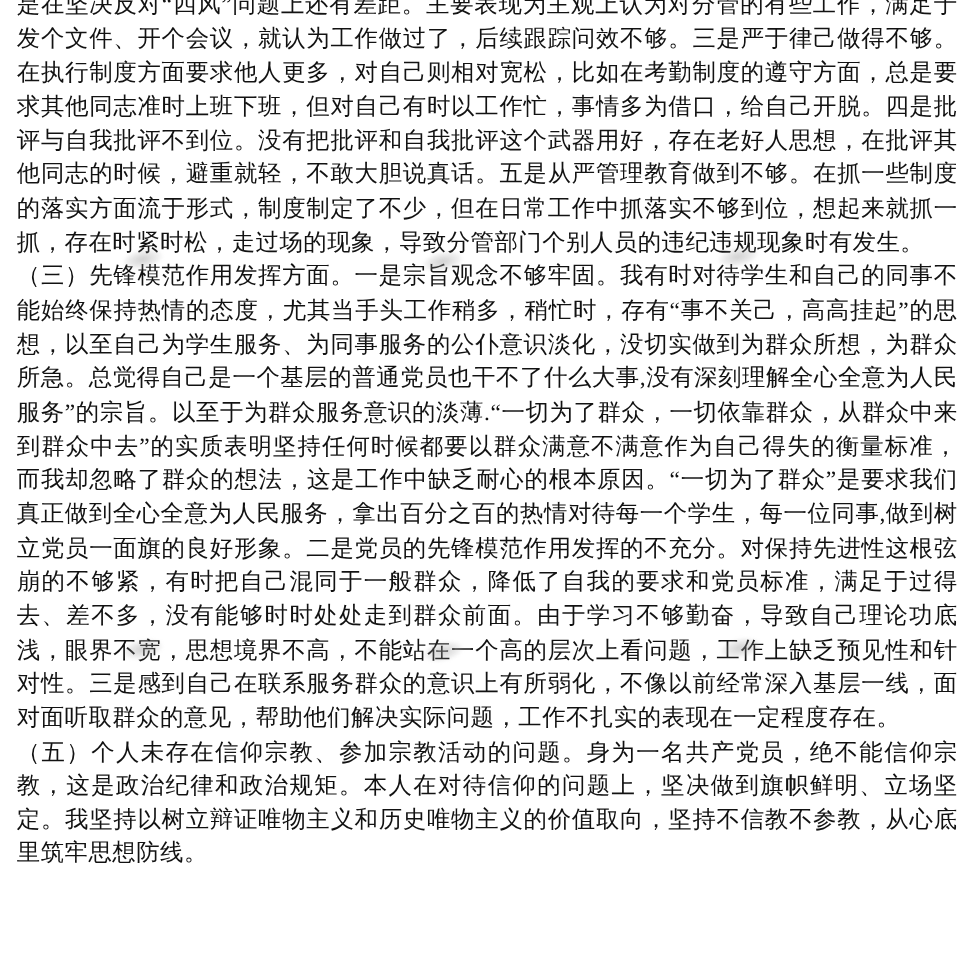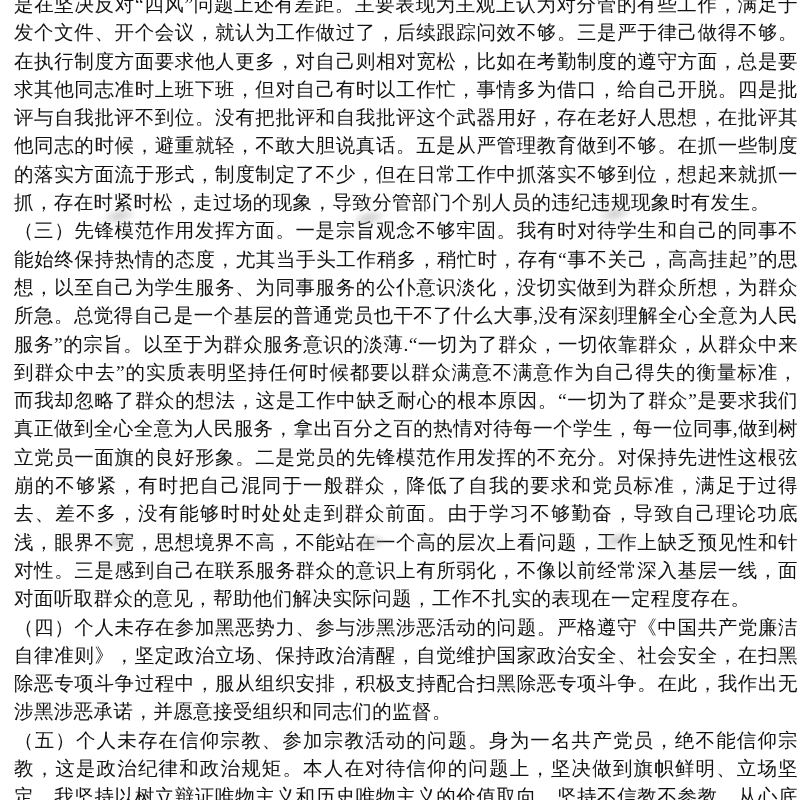--- a/index.html
+++ b/index.html
@@ -53,21 +53,20 @@
   .wm-6 { left: 600px; top: 532px; }
 </style>
 </head>
 <body>
 
 <div class="page">
 
   <div class="text-block">
     <p>是在坚决反对“四风”问题上还有差距。主要表现为主观上认为对分管的有些工作，满足于发个文件、开个会议，就认为工作做过了，后续跟踪问效不够。三是严于律己做得不够。在执行制度方面要求他人更多，对自己则相对宽松，比如在考勤制度的遵守方面，总是要求其他同志准时上班下班，但对自己有时以工作忙，事情多为借口，给自己开脱。四是批评与自我批评不到位。没有把批评和自我批评这个武器用好，存在老好人思想，在批评其他同志的时候，避重就轻，不敢大胆说真话。五是从严管理教育做到不够。在抓一些制度的落实方面流于形式，制度制定了不少，但在日常工作中抓落实不够到位，想起来就抓一抓，存在时紧时松，走过场的现象，导致分管部门个别人员的违纪违规现象时有发生。</p>
     <p>（三）先锋模范作用发挥方面。一是宗旨观念不够牢固。我有时对待学生和自己的同事不能始终保持热情的态度，尤其当手头工作稍多，稍忙时，存有“事不关己，高高挂起”的思想，以至自己为学生服务、为同事服务的公仆意识淡化，没切实做到为群众所想，为群众所急。总觉得自己是一个基层的普通党员也干不了什么大事,没有深刻理解全心全意为人民服务”的宗旨。以至于为群众服务意识的淡薄.“一切为了群众，一切依靠群众，从群众中来到群众中去”的实质表明坚持任何时候都要以群众满意不满意作为自己得失的衡量标准，而我却忽略了群众的想法，这是工作中缺乏耐心的根本原因。“一切为了群众”是要求我们真正做到全心全意为人民服务，拿出百分之百的热情对待每一个学生，每一位同事,做到树立党员一面旗的良好形象。二是党员的先锋模范作用发挥的不充分。对保持先进性这根弦崩的不够紧，有时把自己混同于一般群众，降低了自我的要求和党员标准，满足于过得去、差不多，没有能够时时处处走到群众前面。由于学习不够勤奋，导致自己理论功底浅，眼界不宽，思想境界不高，不能站在一个高的层次上看问题，工作上缺乏预见性和针对性。三是感到自己在联系服务群众的意识上有所弱化，不像以前经常深入基层一线，面对面听取群众的意见，帮助他们解决实际问题，工作不扎实的表现在一定程度存在。</p>
-    <p>（四）个人未存在参加黑恶势力、参与涉黑涉恶活动的问题。严格遵守《中国共产党廉洁自律准则》，坚定政治立场、保持政治清醒，自觉维护国家政治安全、社会安全，在扫黑除恶专项斗争过程中，服从组织安排，积极支持配合扫黑除恶专项斗争。在此，我作出无涉黑涉恶承诺，并愿意接受组织和同志们的监督。</p>
     <p>（五）个人未存在信仰宗教、参加宗教活动的问题。身为一名共产党员，绝不能信仰宗教，这是政治纪律和政治规矩。本人在对待信仰的问题上，坚决做到旗帜鲜明、立场坚定。我坚持以树立辩证唯物主义和历史唯物主义的价值取向，坚持不信教不参教，从心底里筑牢思想防线。</p>
   </div>
 
   <div class="watermark wm-1"></div>
   <div class="watermark wm-2"></div>
   <div class="watermark wm-3"></div>
   <div class="watermark wm-4"></div>
   <div class="watermark wm-5"></div>
   <div class="watermark wm-6"></div>
 

